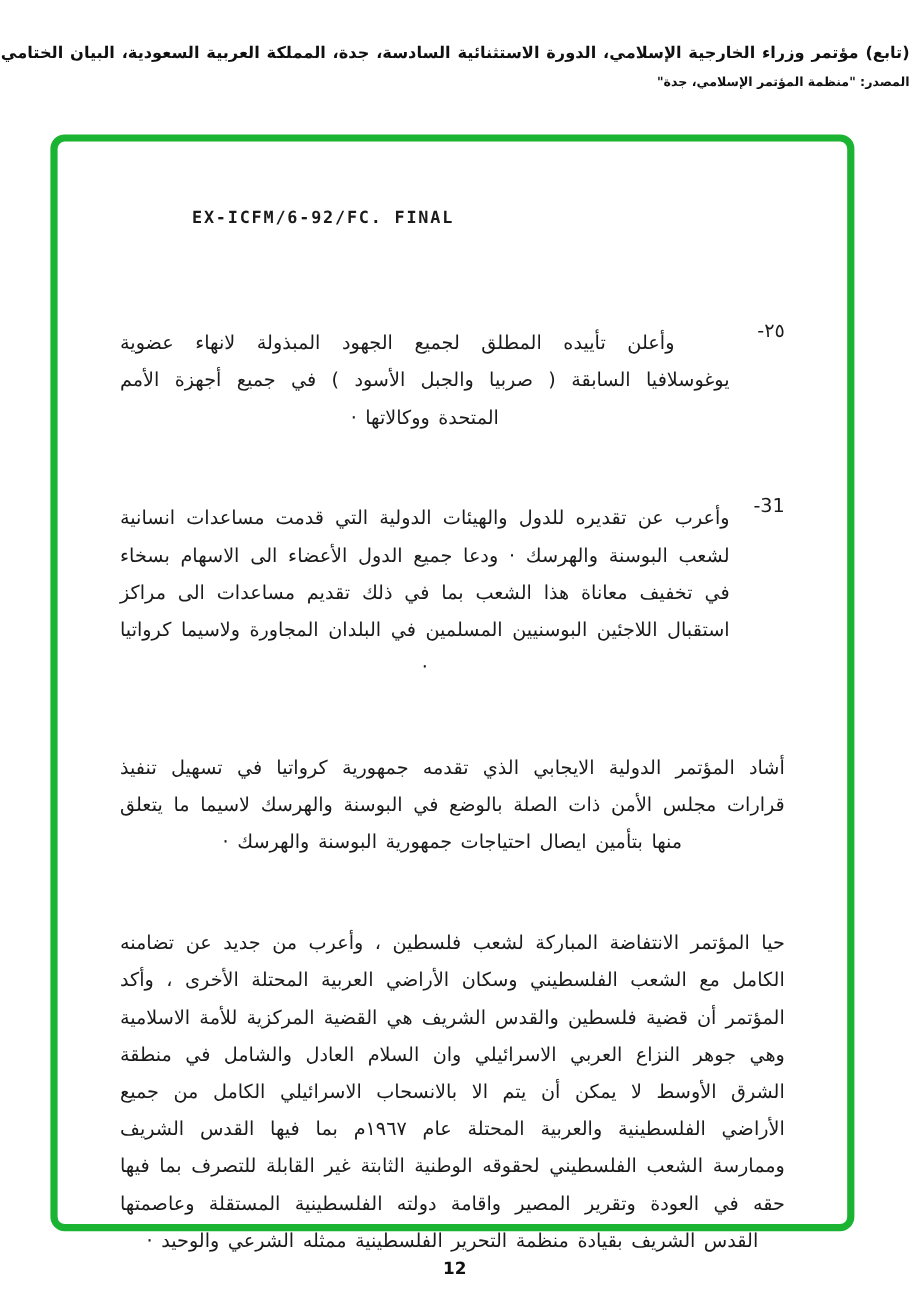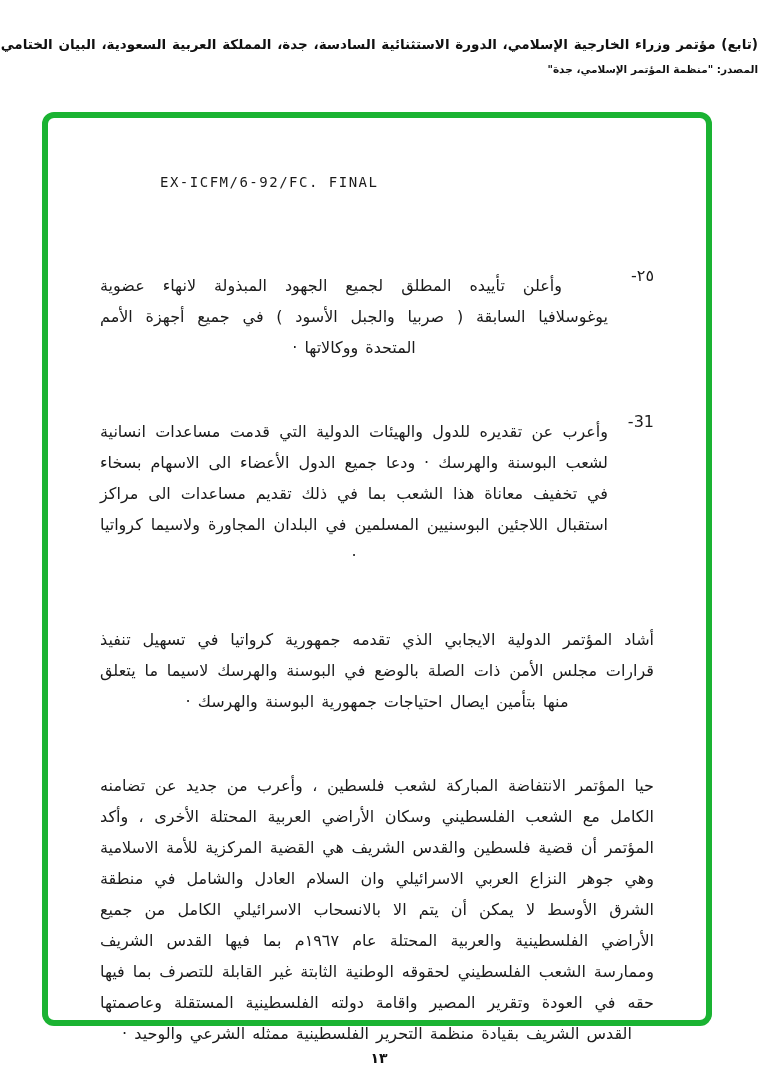--- a/index.html
+++ b/index.html
@@ -46,21 +46,21 @@
     border-radius: 12px;
     background: #ffffff;
   }
 
   
   .doc-ref {
     margin: 56px 0 16px 112px;
     direction: ltr;
     text-align: left;
     font-family: "DejaVu Sans Mono", "Liberation Mono", monospace;
-    font-weight: normal;
+    font-weight: bold;
     font-size: 14px;
     letter-spacing: 1.5px;
     color: #1a1a1a;
   }
 
   
   .para-list {
     direction: rtl;
     margin: 44px 52px 0 52px;
   }
@@ -129,13 +129,13 @@
       <span class="para-text">أشاد المؤتمر الدولية الايجابي الذي تقدمه جمهورية كرواتيا في تسهيل تنفيذ قرارات مجلس الأمن ذات الصلة بالوضع في البوسنة والهرسك لاسيما ما يتعلق منها بتأمين ايصال احتياجات جمهورية البوسنة والهرسك ·</span>
     </div>
 
     <div class="para">
       <span class="para-text">حيا المؤتمر الانتفاضة المباركة لشعب فلسطين ، وأعرب من جديد عن تضامنه الكامل مع الشعب الفلسطيني وسكان الأراضي العربية المحتلة الأخرى ، وأكد المؤتمر أن قضية فلسطين والقدس الشريف هي القضية المركزية للأمة الاسلامية وهي جوهر النزاع العربي الاسرائيلي وان السلام العادل والشامل في منطقة الشرق الأوسط لا يمكن أن يتم الا بالانسحاب الاسرائيلي الكامل من جميع الأراضي الفلسطينية والعربية المحتلة عام ١٩٦٧م بما فيها القدس الشريف وممارسة الشعب الفلسطيني لحقوقه الوطنية الثابتة غير القابلة للتصرف بما فيها حقه في العودة وتقرير المصير واقامة دولته الفلسطينية المستقلة وعاصمتها القدس الشريف بقيادة منظمة التحرير الفلسطينية ممثله الشرعي والوحيد ·</span>
     </div>
 
   </div>
 </div>
 
-<div class="page-number">١٣</div>
+<div class="page-number">12</div>
 
 </body></html>

